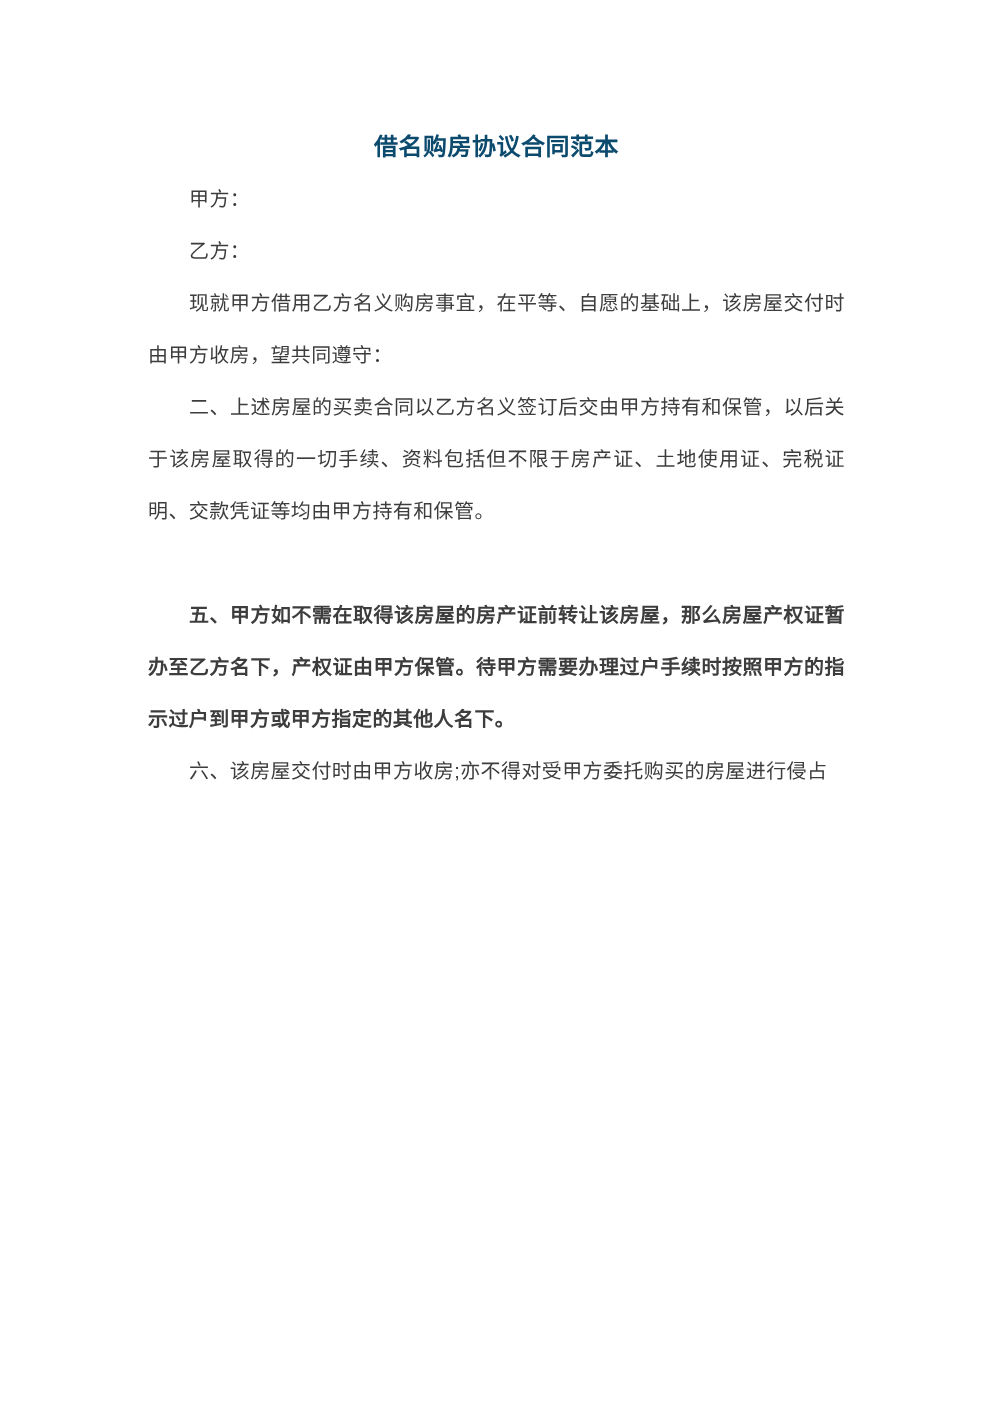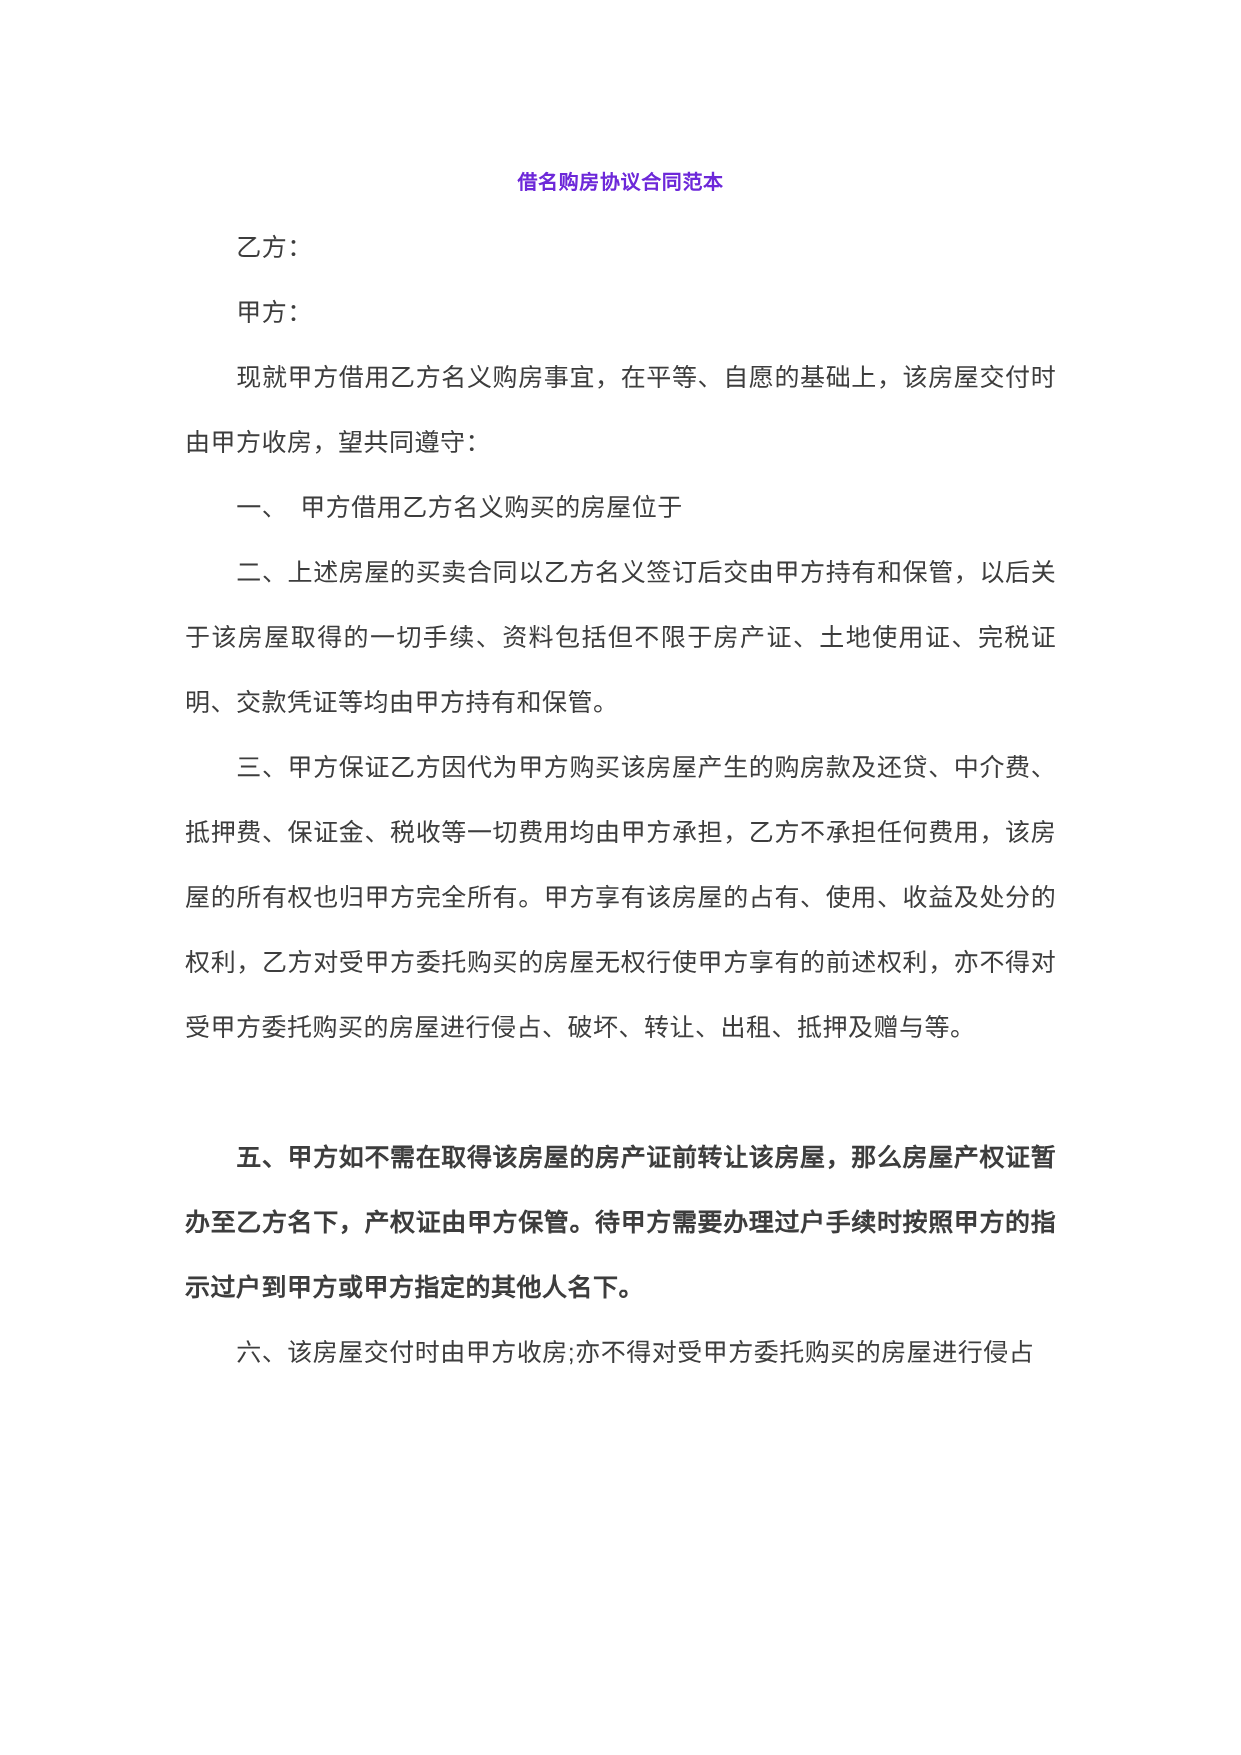--- a/index.html
+++ b/index.html
@@ -13,25 +13,25 @@
     width: 993px;
     min-height: 1404px;
     margin: 0 auto;
     box-sizing: border-box;
     background: #ffffff;
     padding: 121px 148px 80px 148px;
     font-family: "Liberation Sans", "DejaVu Sans", sans-serif;
   }
   .doc-title {
     margin: 0;
-    font-size: 16px;
+    font-size: 24px;
     line-height: 52px;
     font-weight: 700;
     text-align: center;
-    color: #6d28d9;
+    color: #0c4a6e;
     letter-spacing: 0.5px;
   }
   .para {
     margin: 0;
     font-size: 20px;
     line-height: 52px;
     color: #3d3d3d;
     text-indent: 2.05em;
     text-align: justify;
     letter-spacing: 0.4px;
@@ -45,30 +45,28 @@
     font-weight: bold;
   }
 </style>
 </head>
 <body>
 
 <div class="page">
 
   <h1 class="doc-title">借名购房协议合同范本</h1>
 
+  <p class="para last-line-short">甲方：</p>
+
   <p class="para last-line-short">乙方：</p>
-
-  <p class="para last-line-short">甲方：</p>
 
   <p class="para">现就甲方借用乙方名义购房事宜，在平等、自愿的基础上，该房屋交付时由甲方收房，望共同遵守：</p>
 
-  <p class="para last-line-short">一、　甲方借用乙方名义购买的房屋位于</p>
 
   <p class="para">二、上述房屋的买卖合同以乙方名义签订后交由甲方持有和保管，以后关于该房屋取得的一切手续、资料包括但不限于房产证、土地使用证、完税证明、交款凭证等均由甲方持有和保管。</p>
 
-  <p class="para">三、甲方保证乙方因代为甲方购买该房屋产生的购房款及还贷、中介费、抵押费、保证金、税收等一切费用均由甲方承担，乙方不承担任何费用，该房屋的所有权也归甲方完全所有。甲方享有该房屋的占有、使用、收益及处分的权利，乙方对受甲方委托购买的房屋无权行使甲方享有的前述权利，亦不得对受甲方委托购买的房屋进行侵占、破坏、转让、出租、抵押及赠与等。</p>
 
 
   <p class="para gap-before">五、甲方如不需在取得该房屋的房产证前转让该房屋，那么房屋产权证暂办至乙方名下，产权证由甲方保管。待甲方需要办理过户手续时按照甲方的指示过户到甲方或甲方指定的其他人名下。</p>
 
   <p class="para last-line-short">六、该房屋交付时由甲方收房;亦不得对受甲方委托购买的房屋进行侵占</p>
 
 </div>
 
 </body></html>

